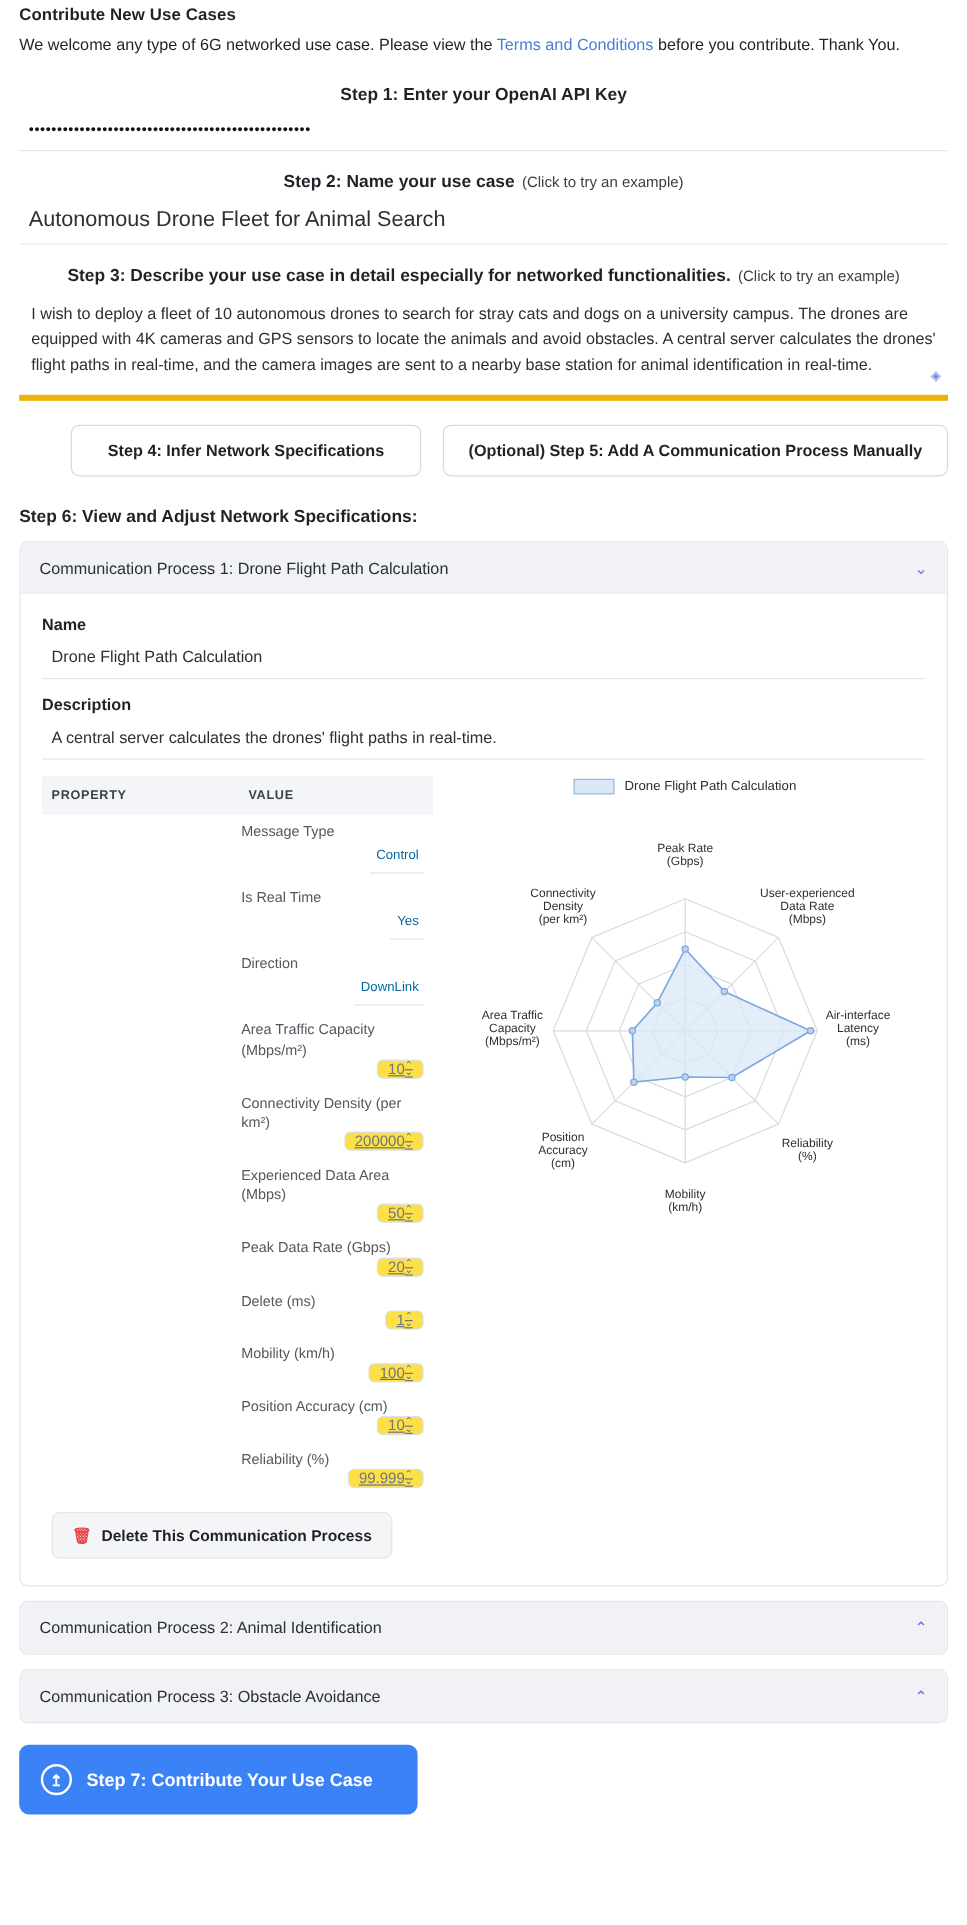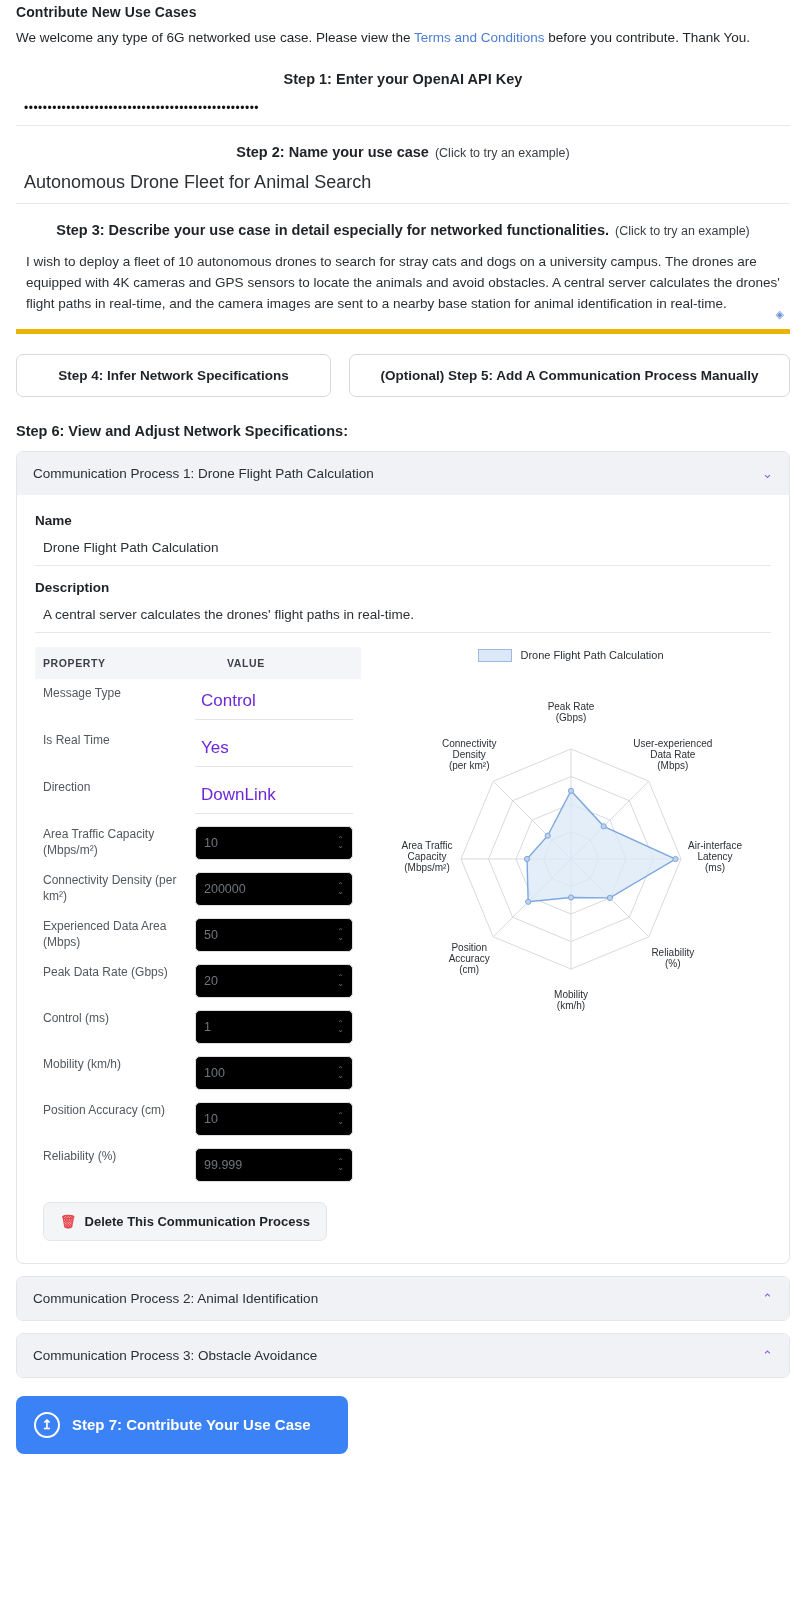--- a/index.html
+++ b/index.html
@@ -73,21 +73,21 @@
     border: 1px solid #d6d9de;
     border-radius: 7px;
     background: #fff;
     font-size: 13.5px;
     font-weight: bold;
     color: #1f2328;
     padding: 13px 18px;
     text-align: center;
     cursor: pointer;
   }
-  .btn-a { width: 315px; }
+  .btn-a { width: 292px; margin-left: 43px; }
   .btn-b { flex: 1; }
 
   .section-head {
     font-size: 14.5px;
     font-weight: bold;
     margin: 26px 0 12px 0;
   }
 
   .accordion {
     border: 1px solid #e3e5e9;
@@ -123,53 +123,55 @@
   .props { width: 350px; }
   .props-head {
     display: flex;
     background: #f4f5f8;
     font-size: 10.5px;
     font-weight: bold;
     letter-spacing: .6px;
     color: #3c4149;
     padding: 10px 8px;
   }
-  .props-head .c1 { width: 184px; }
+  .props-head .c1 { width: 164px; }
   .prop-row {
     display: flex;
-    align-items: flex-start;
+    align-items: flex-end;
     padding: 6px 8px;
     min-height: 44px;
+    flex-direction: column;
   }
   .prop-name {
     width: 152px;
     font-size: 12px;
     color: #52585f;
     line-height: 1.35;
     padding-right: 8px;
   }
   .prop-plain {
     flex: 1;
-    font-size: 17px;
-    color: #6d28d9;
+    font-size: 11px;
+    color: #0369a1;
     border-bottom: 1px solid #e2e4e8;
     padding: 6px 4px 8px 6px;
   }
   .prop-input {
     flex: 1;
     border: 1px solid #dcdfe4;
     border-radius: 5px;
     height: 34px;
     display: flex;
     align-items: center;
     padding: 0 8px;
     font-size: 12.5px;
     color: #6f757d;
-    background: #000000;
+    background: #fde047;
     position: relative;
+    text-decoration: underline;
   }
   .stepper {
     margin-left: auto;
     display: flex;
     flex-direction: column;
     line-height: 6px;
     font-size: 8px;
     color: #6b7077;
   }
   .delete-btn {
@@ -332,21 +334,21 @@
             <div class="prop-name">Peak Data Rate (Gbps)</div>
             <div class="prop-input">
               <span>20</span>
               <span class="stepper">
                   <span>⌃</span>
                   <span>⌄</span>
                 </span>
             </div>
           </div>
           <div class="prop-row">
-            <div class="prop-name">Control (ms)</div>
+            <div class="prop-name">Delete (ms)</div>
             <div class="prop-input">
               <span>1</span>
               <span class="stepper">
                   <span>⌃</span>
                   <span>⌄</span>
                 </span>
             </div>
           </div>
           <div class="prop-row">
             <div class="prop-name">Mobility (km/h)</div>

